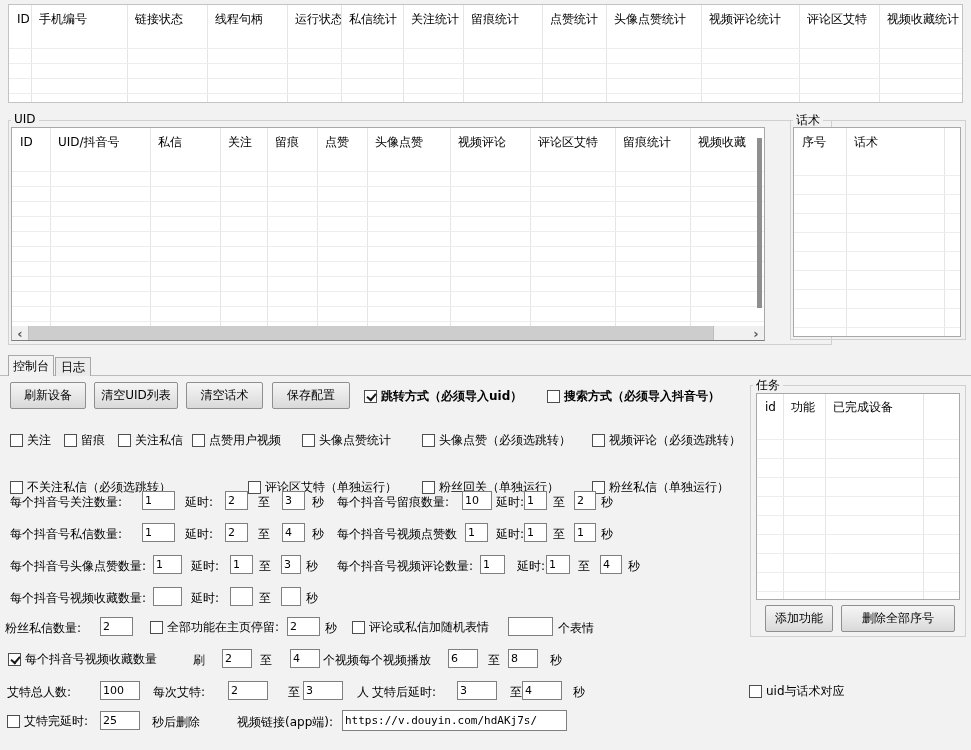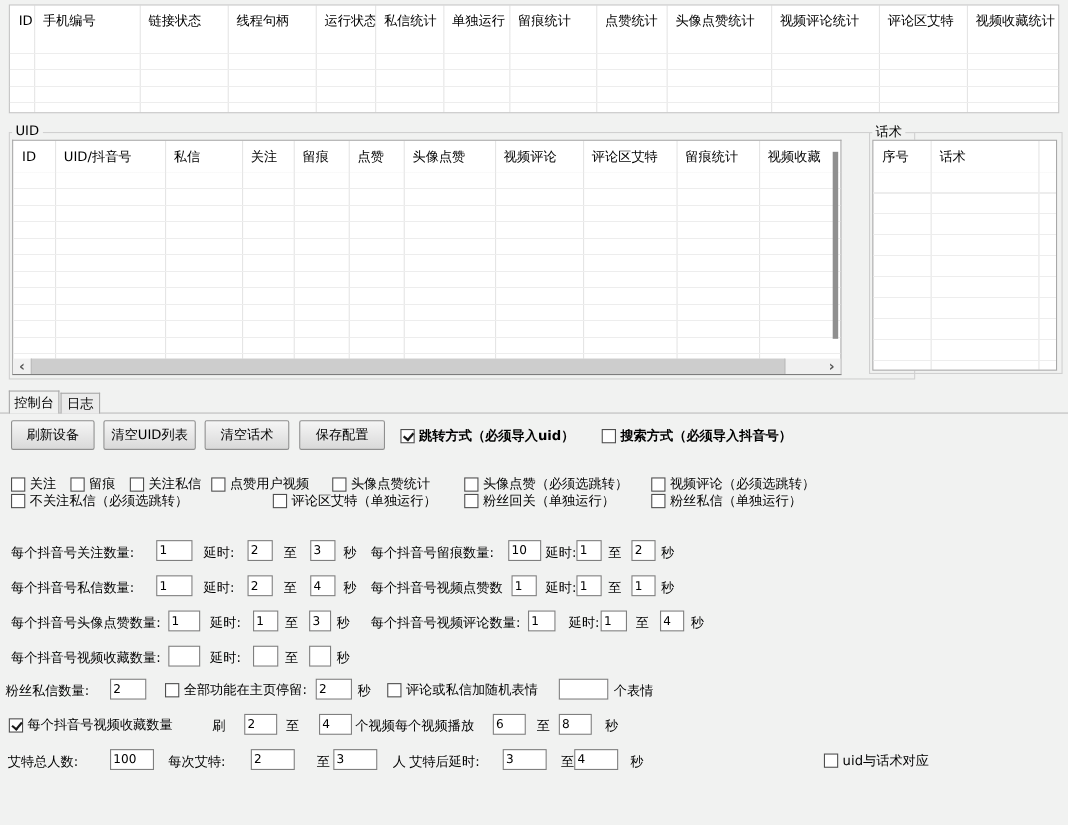--- a/index.html
+++ b/index.html
@@ -78,21 +78,21 @@
 <div class="app">
 
   <div class="tbl device">
     <div class="thead">
       <div class="th" style="width:22px">ID</div>
       <div class="th" style="width:96px">手机编号</div>
       <div class="th" style="width:80px">链接状态</div>
       <div class="th" style="width:80px">线程句柄</div>
       <div class="th" style="width:54px">运行状态</div>
       <div class="th" style="width:62px">私信统计</div>
-      <div class="th" style="width:60px">单独运行</div>
+      <div class="th" style="width:60px">关注统计</div>
       <div class="th" style="width:79px">留痕统计</div>
       <div class="th" style="width:64px">点赞统计</div>
       <div class="th" style="width:95px">头像点赞统计</div>
       <div class="th" style="width:98px">视频评论统计</div>
       <div class="th" style="width:80px">评论区艾特</div>
       <div class="th last">视频收藏统计</div>
     </div>
     <div class="tbody rows15"></div>
   </div>
 
@@ -175,21 +175,21 @@
     <span class="cb" style="left:422px">
         <span class="box"></span>
         <span>头像点赞（必须选跳转）</span>
       </span>
     <span class="cb" style="left:592px">
         <span class="box"></span>
         <span>视频评论（必须选跳转）</span>
       </span>
   </div>
 
-  <div class="frow" style="top:444px">
+  <div class="frow" style="top:476px">
     <span class="cb" style="left:10px">
         <span class="box"></span>
         <span>不关注私信（必须选跳转）</span>
       </span>
     <span class="cb" style="left:248px">
         <span class="box"></span>
         <span>评论区艾特（单独运行）</span>
       </span>
     <span class="cb" style="left:422px">
         <span class="box"></span>
@@ -303,20 +303,44 @@
     <span class="lbl" style="left:288px">至</span>
     <input class="ni" style="left: 303px; width: 40px;" value="3">
     <span class="lbl" style="left:357px">人</span>
     <span class="lbl" style="left:372px">艾特后延时:</span>
     <input class="ni" style="left: 457px; width: 40px;" value="3">
     <span class="lbl" style="left:510px">至</span>
     <input class="ni" style="left: 522px; width: 40px;" value="4">
     <span class="lbl" style="left:573px">秒</span>
   </div>
 
-
+  <div class="frow" style="top:710px">
+    <span class="cb" style="left:7px">
+        <span class="box"></span>
+        <span>艾特完延时:</span>
+      </span>
+    <input class="ni" style="left: 100px; width: 40px;" value="25">
+    <span class="lbl" style="left:152px">秒后删除</span>
+    <span class="lbl" style="left:237px">视频链接(app端):</span>
+    <input class="ni url" style="left: 342px; width: 225px;" value="https://v.douyin.com/hdAKj7s/">
+  </div>
+
+  <div class="gbox" style="left:750px;top:385px;width:216px;height:252px">
+    <span class="glabel">任务</span>
+    <div class="lview task">
+      <div class="thead">
+        <div class="th" style="width:26px">id</div>
+        <div class="th" style="width:42px">功能</div>
+        <div class="th" style="width:98px">已完成设备</div>
+        <div class="th last"></div>
+      </div>
+      <div class="tbody rows19"></div>
+    </div>
+    <div class="btn" style="left:14px;top:219px;width:68px">添加功能</div>
+    <div class="btn" style="left:90px;top:219px;width:114px">删除全部序号</div>
+  </div>
 
   <span class="cb" style="left:749px;top:683px">
     <span class="box"></span>
     <span>uid与话术对应</span>
   </span>
 
 </div>
 
 </body></html>

